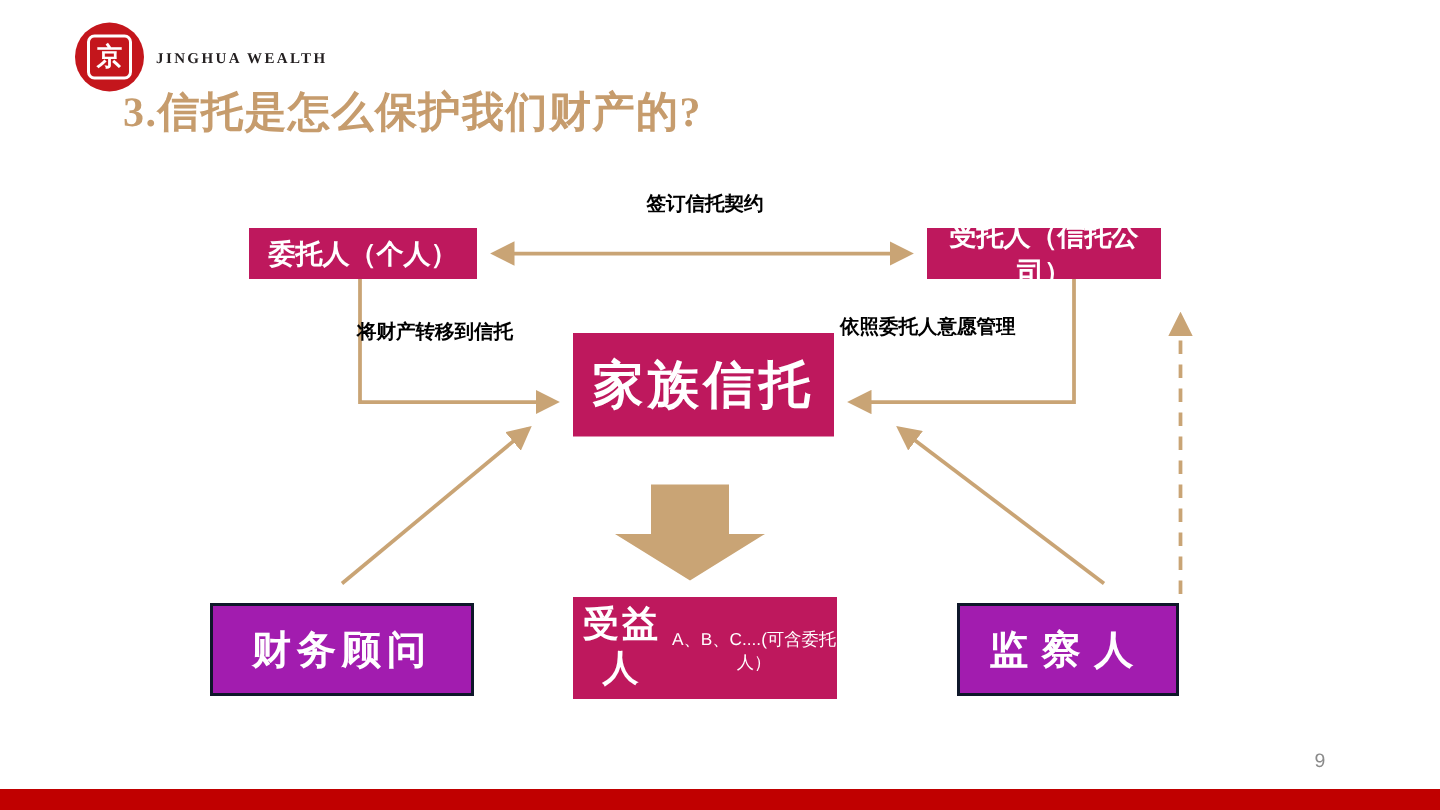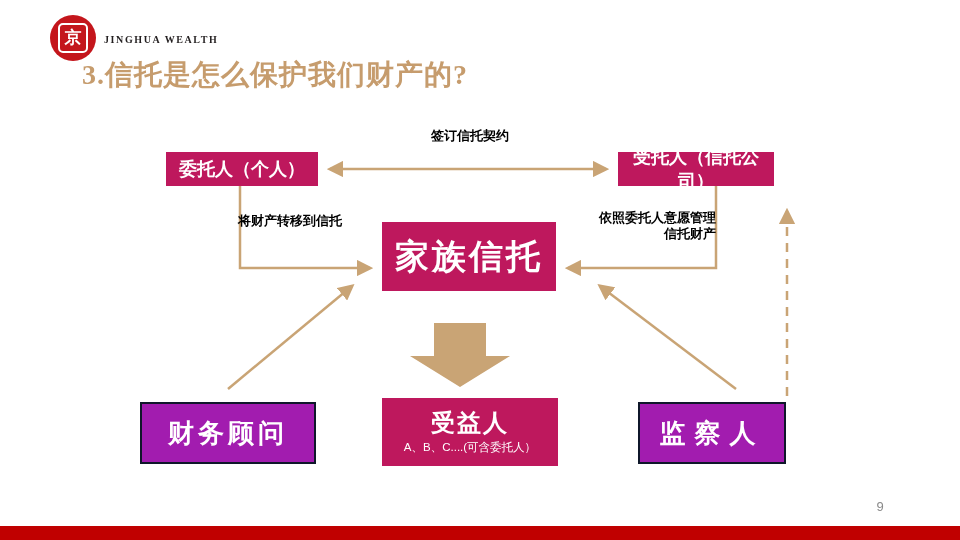--- a/index.html
+++ b/index.html
@@ -34,31 +34,31 @@
     color:#ffffff;font-family:"Liberation Serif",serif;font-weight:bold;
     text-align:center;box-sizing:border-box;
   }
   .box-tan{background:#be185d;}
   .box-red{background:#a21caf;border:2px solid #0f172a;}
   .box-principal{left:166px;top:152px;width:152px;height:34px;font-size:18px;}
   .box-trustee{left:618px;top:152px;width:156px;height:34px;font-size:18px;}
   .box-family{left:382px;top:222px;width:174px;height:69px;font-size:34px;letter-spacing:3px;}
   .box-advisor{left:140px;top:402px;width:176px;height:62px;font-size:26px;letter-spacing:4px;}
   .box-supervisor{left:638px;top:402px;width:148px;height:62px;font-size:26px;letter-spacing:9px;}
-  .box-beneficiary{left:382px;top:398px;width:176px;height:68px;flex-direction:column;}
+  .box-beneficiary{left:382px;top:398px;width:176px;height:68px;flex-direction:row;}
   .beneficiary-title{font-size:24px;letter-spacing:2px;line-height:1.2;}
   .beneficiary-sub{font-size:11.5px;font-weight:normal;font-family:"Liberation Sans",sans-serif;margin-top:3px;text-align:center;}
   
   .lbl{
     position:absolute;color:#000000;font-weight:bold;font-size:13px;
     font-family:"Liberation Sans",sans-serif;line-height:1.25;
   }
   .lbl-sign{left:400px;top:128px;width:140px;text-align:center;}
   .lbl-transfer{left:238px;top:213px;}
-  .lbl-manage{left:560px;top:210px;width:156px;text-align:right;}
+  .lbl-manage{left:560px;top:210px;width:156px;text-align:left;}
   
   .connectors{position:absolute;left:0;top:0;width:960px;height:540px;pointer-events:none;}
   
   .page-number{position:absolute;left:868px;top:499px;width:24px;text-align:center;font-size:13px;color:#8a8a8a;}
   .bottom-bar{position:absolute;left:0;top:526px;width:960px;height:14px;background:#c00000;}
 </style>
 </head>
 <body>
 
 <div class="slide">
@@ -93,21 +93,20 @@
 
     <line x1="787" y1="396" x2="787" y2="211" stroke="#c9a475" stroke-width="2.5" stroke-dasharray="9 7" marker-end="url(#arrTan)"></line>
 
     <polygon points="434,323 486,323 486,356 510,356 460,387 410,356 434,356" fill="#c9a475"></polygon>
   </svg>
 
   <div class="lbl lbl-sign">签订信托契约</div>
   <div class="lbl lbl-transfer">将财产转移到信托</div>
   <div class="lbl lbl-manage">
     <div>依照委托人意愿管理</div>
-    <div>信托财产</div>
   </div>
 
   <div class="dbox box-tan box-principal">委托人（个人）</div>
   <div class="dbox box-tan box-trustee">受托人（信托公司）</div>
   <div class="dbox box-tan box-family">家族信托</div>
   <div class="dbox box-red box-advisor">财务顾问</div>
   <div class="dbox box-tan box-beneficiary">
     <div class="beneficiary-title">受益人</div>
     <div class="beneficiary-sub">A、B、C....(可含委托人）</div>
   </div>

